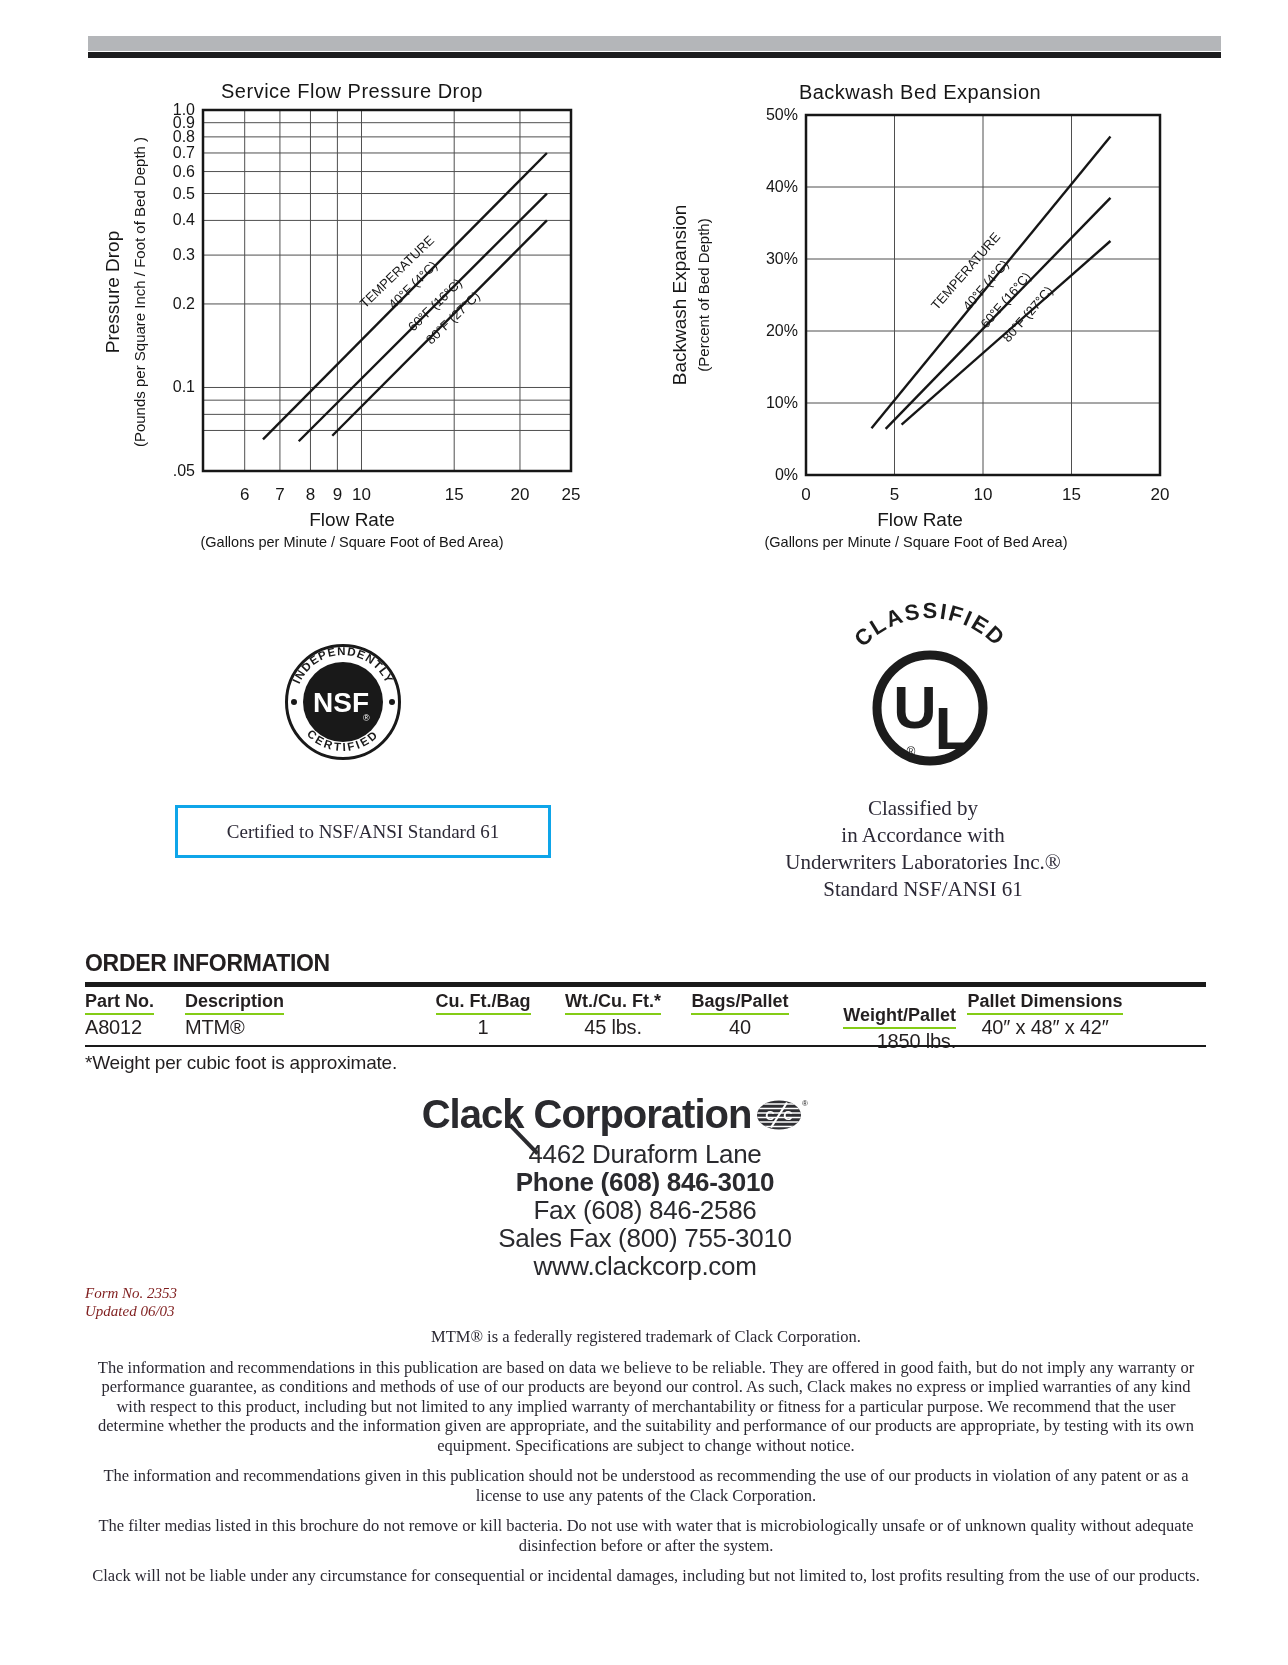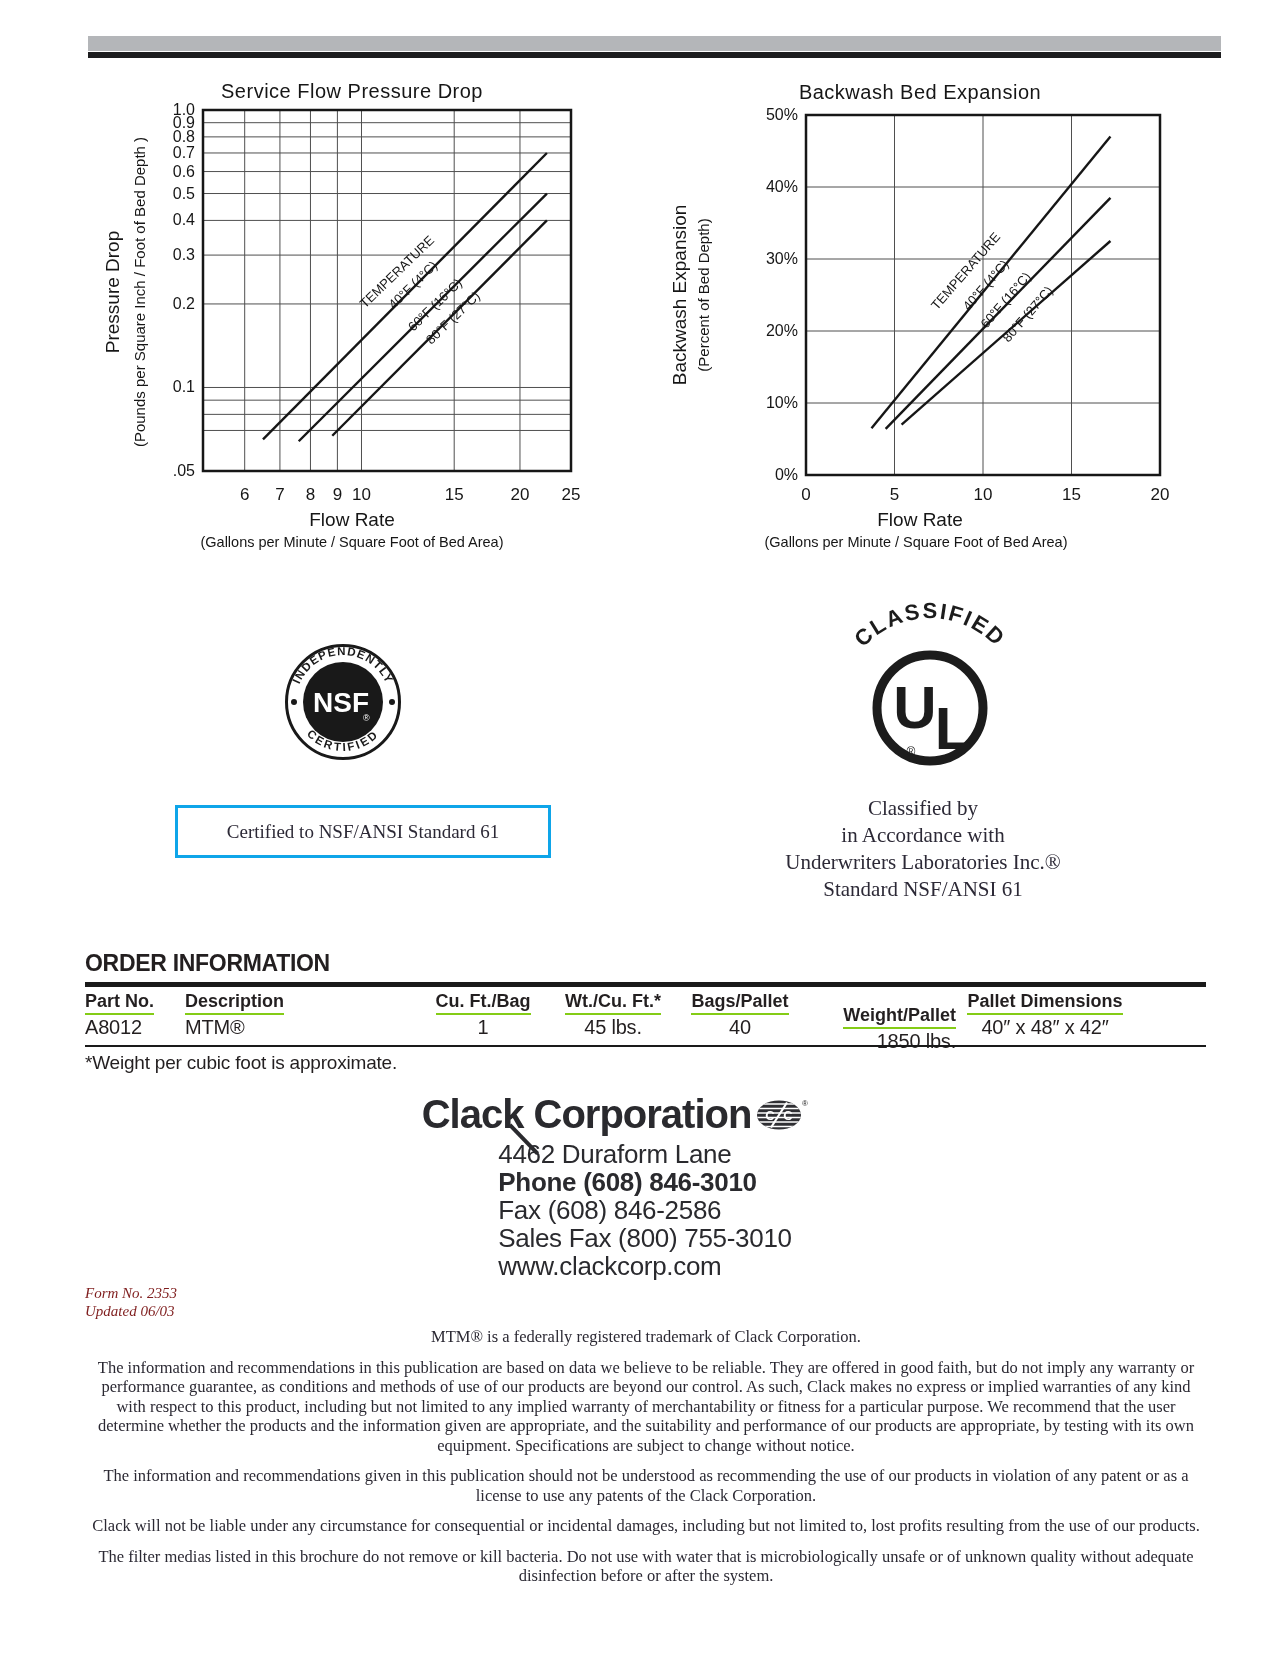--- a/index.html
+++ b/index.html
@@ -44,21 +44,21 @@
   .c7{width:178px;text-align:center;}
   .hl{display:inline-block;border-bottom:2px solid #84cc16;padding-bottom:1px;}
   .footnote{left:85px;top:1052px;font-size:19px;letter-spacing:-0.2px;}
 
   .clack-logo{
     left:385px;top:1092px;width:460px;display:flex;align-items:center;justify-content:center;gap:5px;
   }
   .clack-logo .word{font-size:40px;font-weight:bold;letter-spacing:-1px;color:#2a2a2e;white-space:nowrap;}
   .k-tail{left:510px;top:1123px;width:40px;height:3.5px;background:#2a2a2e;transform:rotate(46deg);transform-origin:left center;}
   .clack-address{
-    left:645px;top:1140px;transform:translateX(-50%);
+    left:645px;top:1140px;transform:translateX(-50%);text-align:center;
     font-size:26px;line-height:28px;letter-spacing:-0.3px;color:#2a2a2e;white-space:nowrap;
   }
   .clack-address .bold{font-weight:bold;}
 
   .form-info{left:85px;top:1284px;font-family:"Liberation Serif", serif;font-size:15px;line-height:18px;color:#7f1d1d;font-style:italic;}
   .legal{left:85px;top:1327px;width:1122px;font-family:"Liberation Serif", serif;
          font-size:16.5px;line-height:19.5px;color:#2b2933;text-align:center;}
   .legal p{margin:0 0 11px 0;}
 </style>
 </head>
@@ -258,15 +258,15 @@
 
 <div class="abs form-info">
   <div>Form No. 2353</div>
   <div>Updated 06/03</div>
 </div>
 
 <div class="abs legal">
   <p>MTM® is a federally registered trademark of Clack Corporation.</p>
   <p>The information and recommendations in this publication are based on data we believe to be reliable. They are offered in good faith, but do not imply any warranty or performance guarantee, as conditions and methods of use of our products are beyond our control. As such, Clack makes no express or implied warranties of any kind with respect to this product, including but not limited to any implied warranty of merchantability or fitness for a particular purpose. We recommend that the user determine whether the products and the information given are appropriate, and the suitability and performance of our products are appropriate, by testing with its own equipment. Specifications are subject to change without notice.</p>
   <p>The information and recommendations given in this publication should not be understood as recommending the use of our products in violation of any patent or as a license to use any patents of the Clack Corporation.</p>
+  <p>The filter medias listed in this brochure do not remove or kill bacteria. Do not use with water that is microbiologically unsafe or of unknown quality without adequate disinfection before or after the system.</p>
   <p>Clack will not be liable under any circumstance for consequential or incidental damages, including but not limited to, lost profits resulting from the use of our products.</p>
-  <p>The filter medias listed in this brochure do not remove or kill bacteria. Do not use with water that is microbiologically unsafe or of unknown quality without adequate disinfection before or after the system.</p>
 </div>
 
 </body></html>

